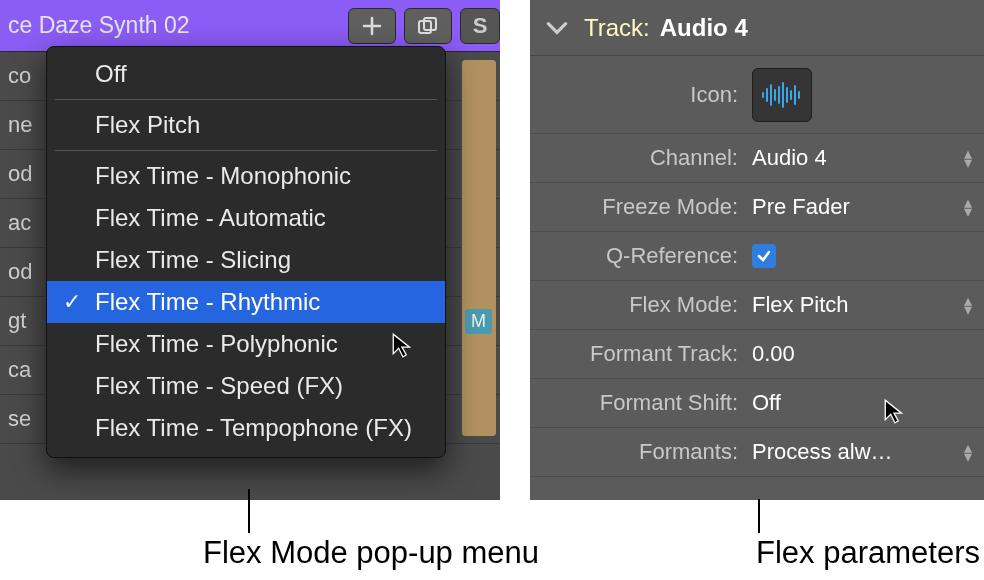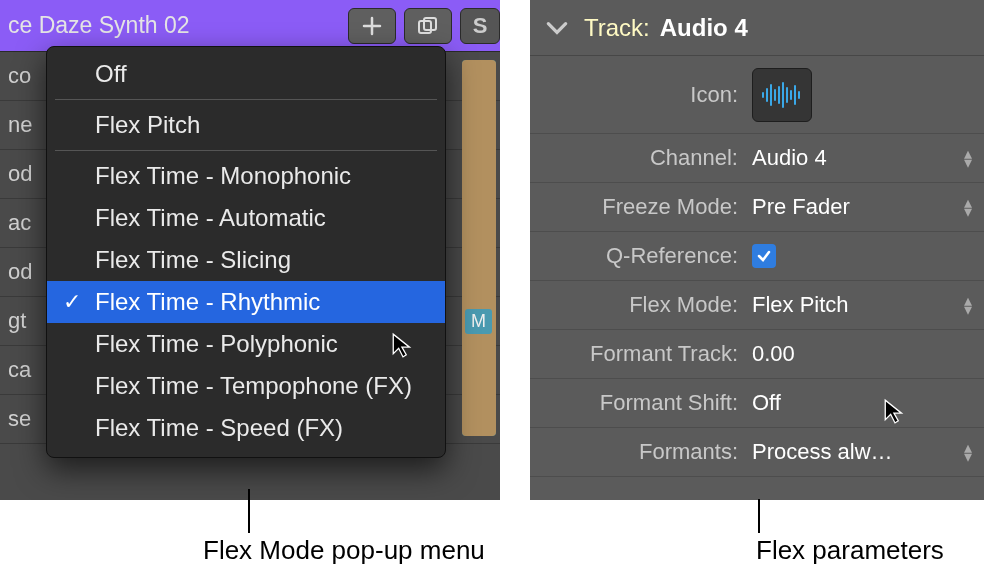--- a/index.html
+++ b/index.html
@@ -174,21 +174,21 @@
   }
 
   
   .callout-line {
     position: absolute;
     width: 2px; background: #000;
   }
   .callout-label {
     position: absolute;
     color: #000;
-    font-size: 26px;
+    font-size: 31px;
   }
 </style>
 </head>
 <body>
 
 <div class="left-panel">
   <div class="track-header">
     <div class="track-title">ce Daze Synth 02</div>
     <div style="flex:1"></div>
     <div class="toolbar-btn">
@@ -255,24 +255,24 @@
         <span>Flex Time - Slicing</span>
       </div>
     <div class="popup-item selected">
       <span class="check">✓</span>
       <span>Flex Time - Rhythmic</span>
     </div>
     <div class="popup-item">
         <span>Flex Time - Polyphonic</span>
       </div>
     <div class="popup-item">
+        <span>Flex Time - Speed (FX)</span>
+      </div>
+    <div class="popup-item">
         <span>Flex Time - Tempophone (FX)</span>
-      </div>
-    <div class="popup-item">
-        <span>Flex Time - Speed (FX)</span>
       </div>
   </div>
 
   <svg class="cursor1" style="left:390px; top:332px;" viewBox="0 0 24 24">
     <path d="M3 2 L3 20 L8 15 L12 23 L15 21 L11 14 L18 14 Z" fill="#000" stroke="#fff" stroke-width="1.2"></path>
   </svg>
 </div>
 
 <div class="right-panel">
   <div class="insp-header">

